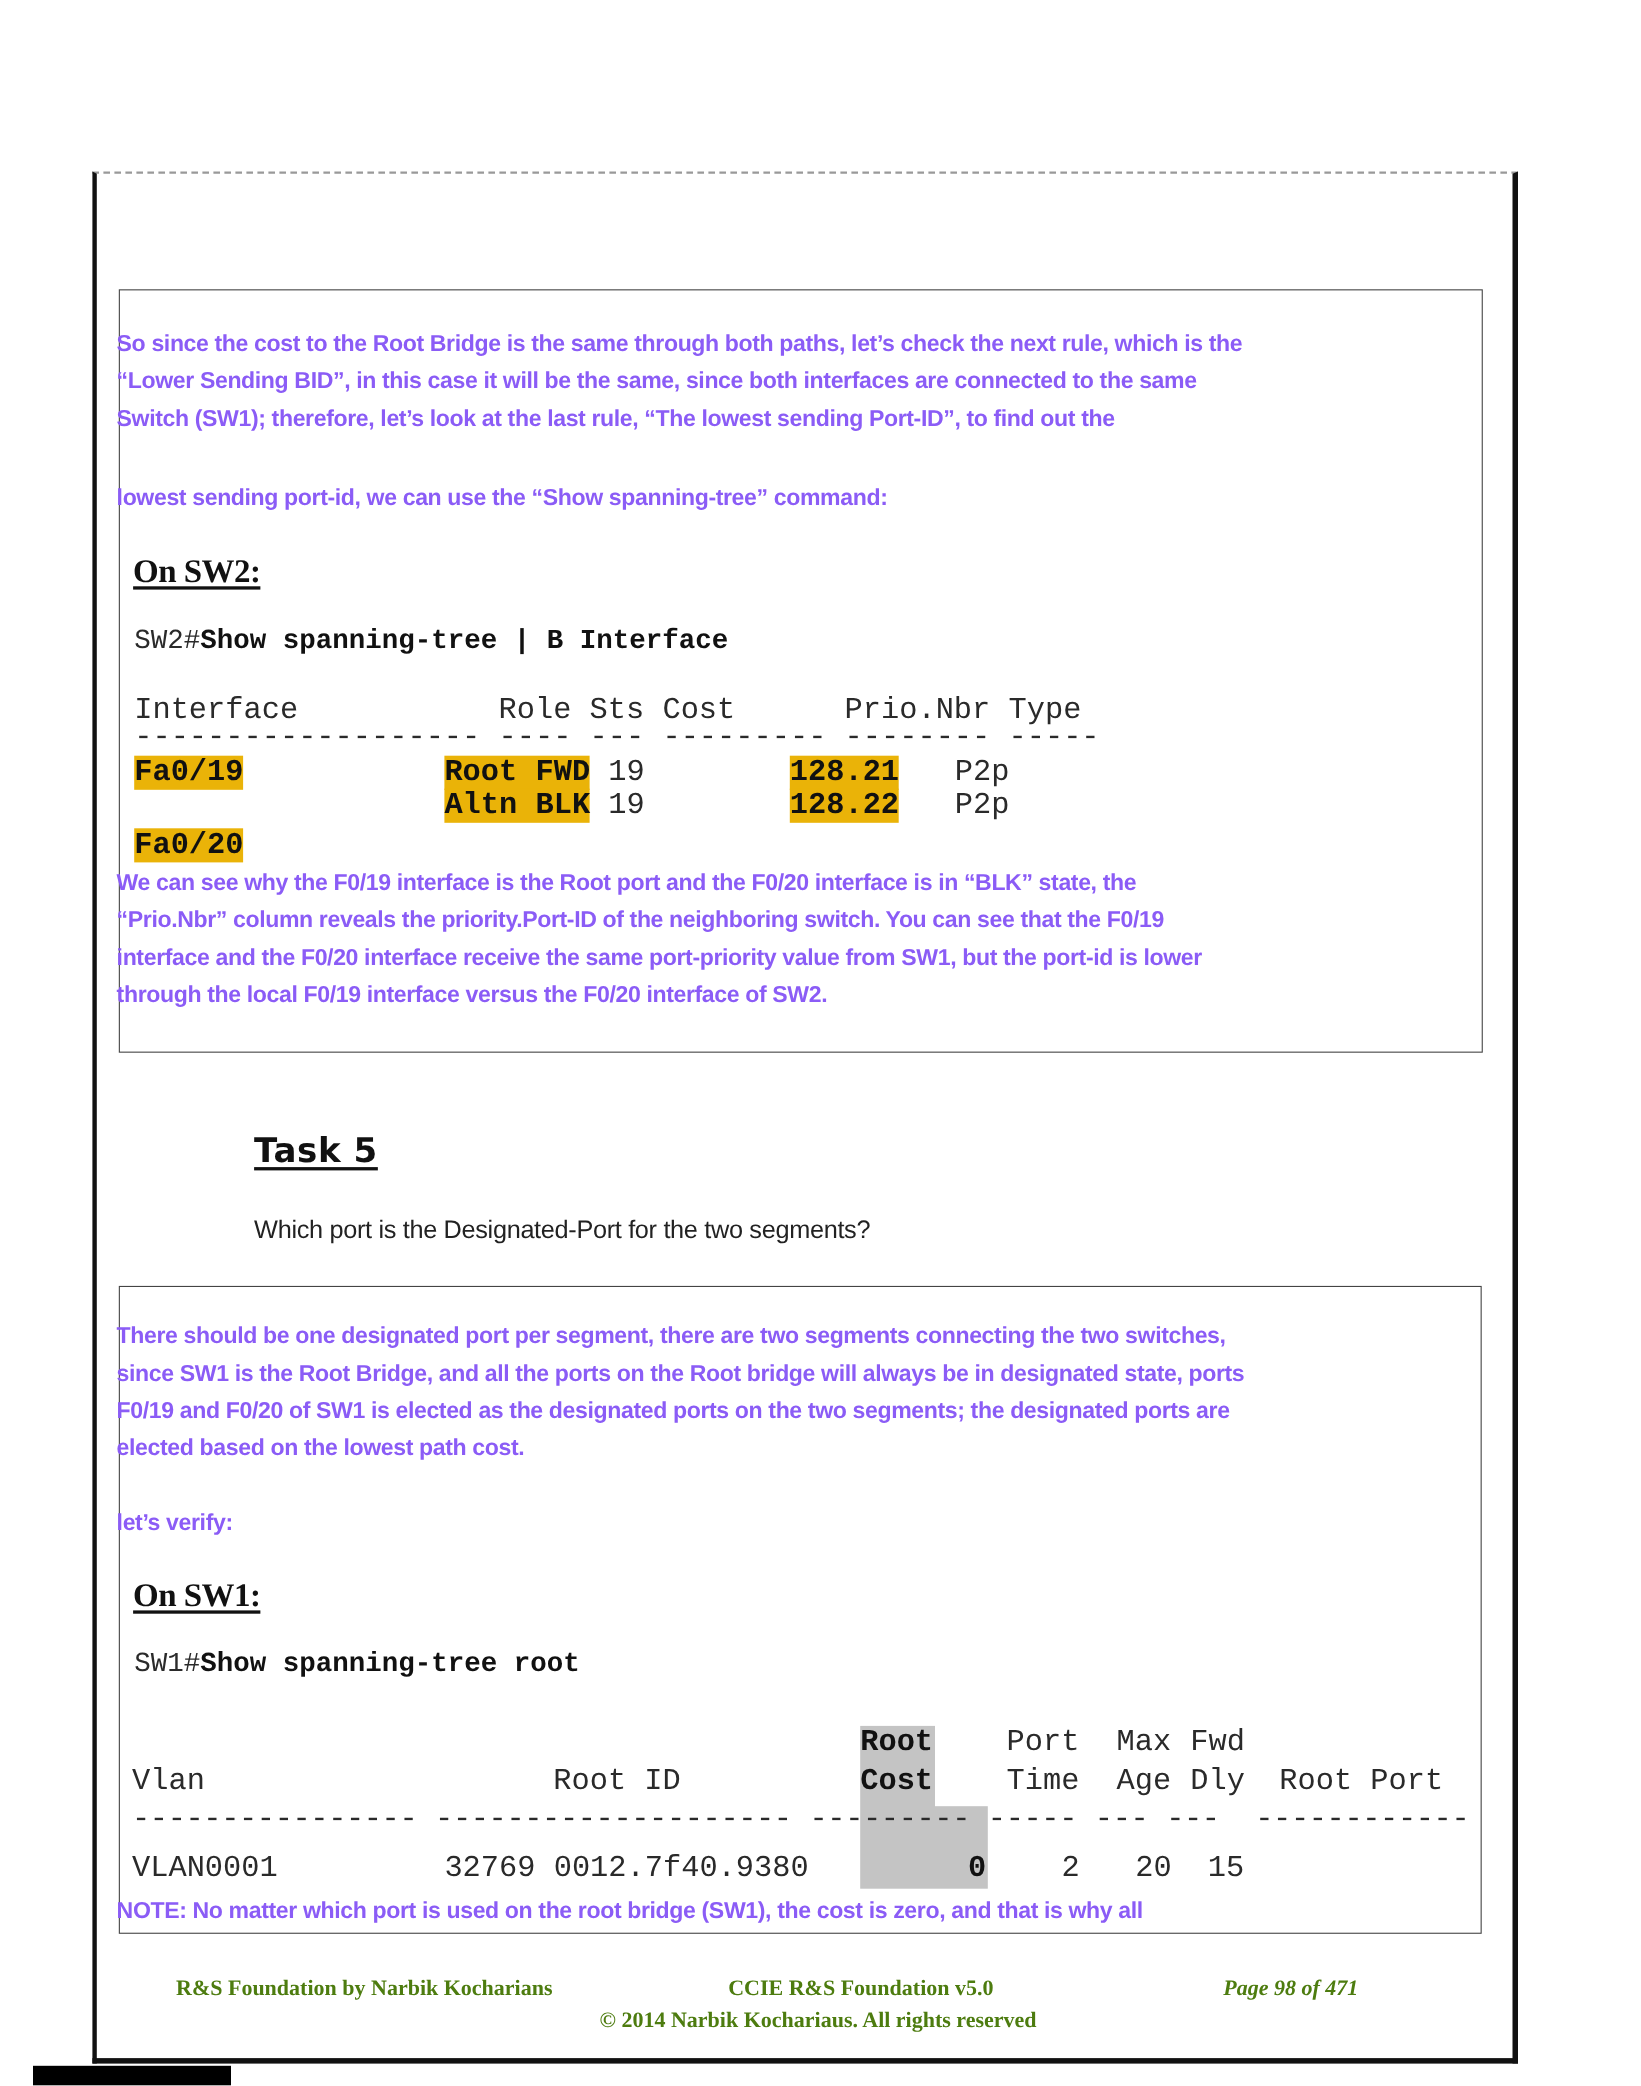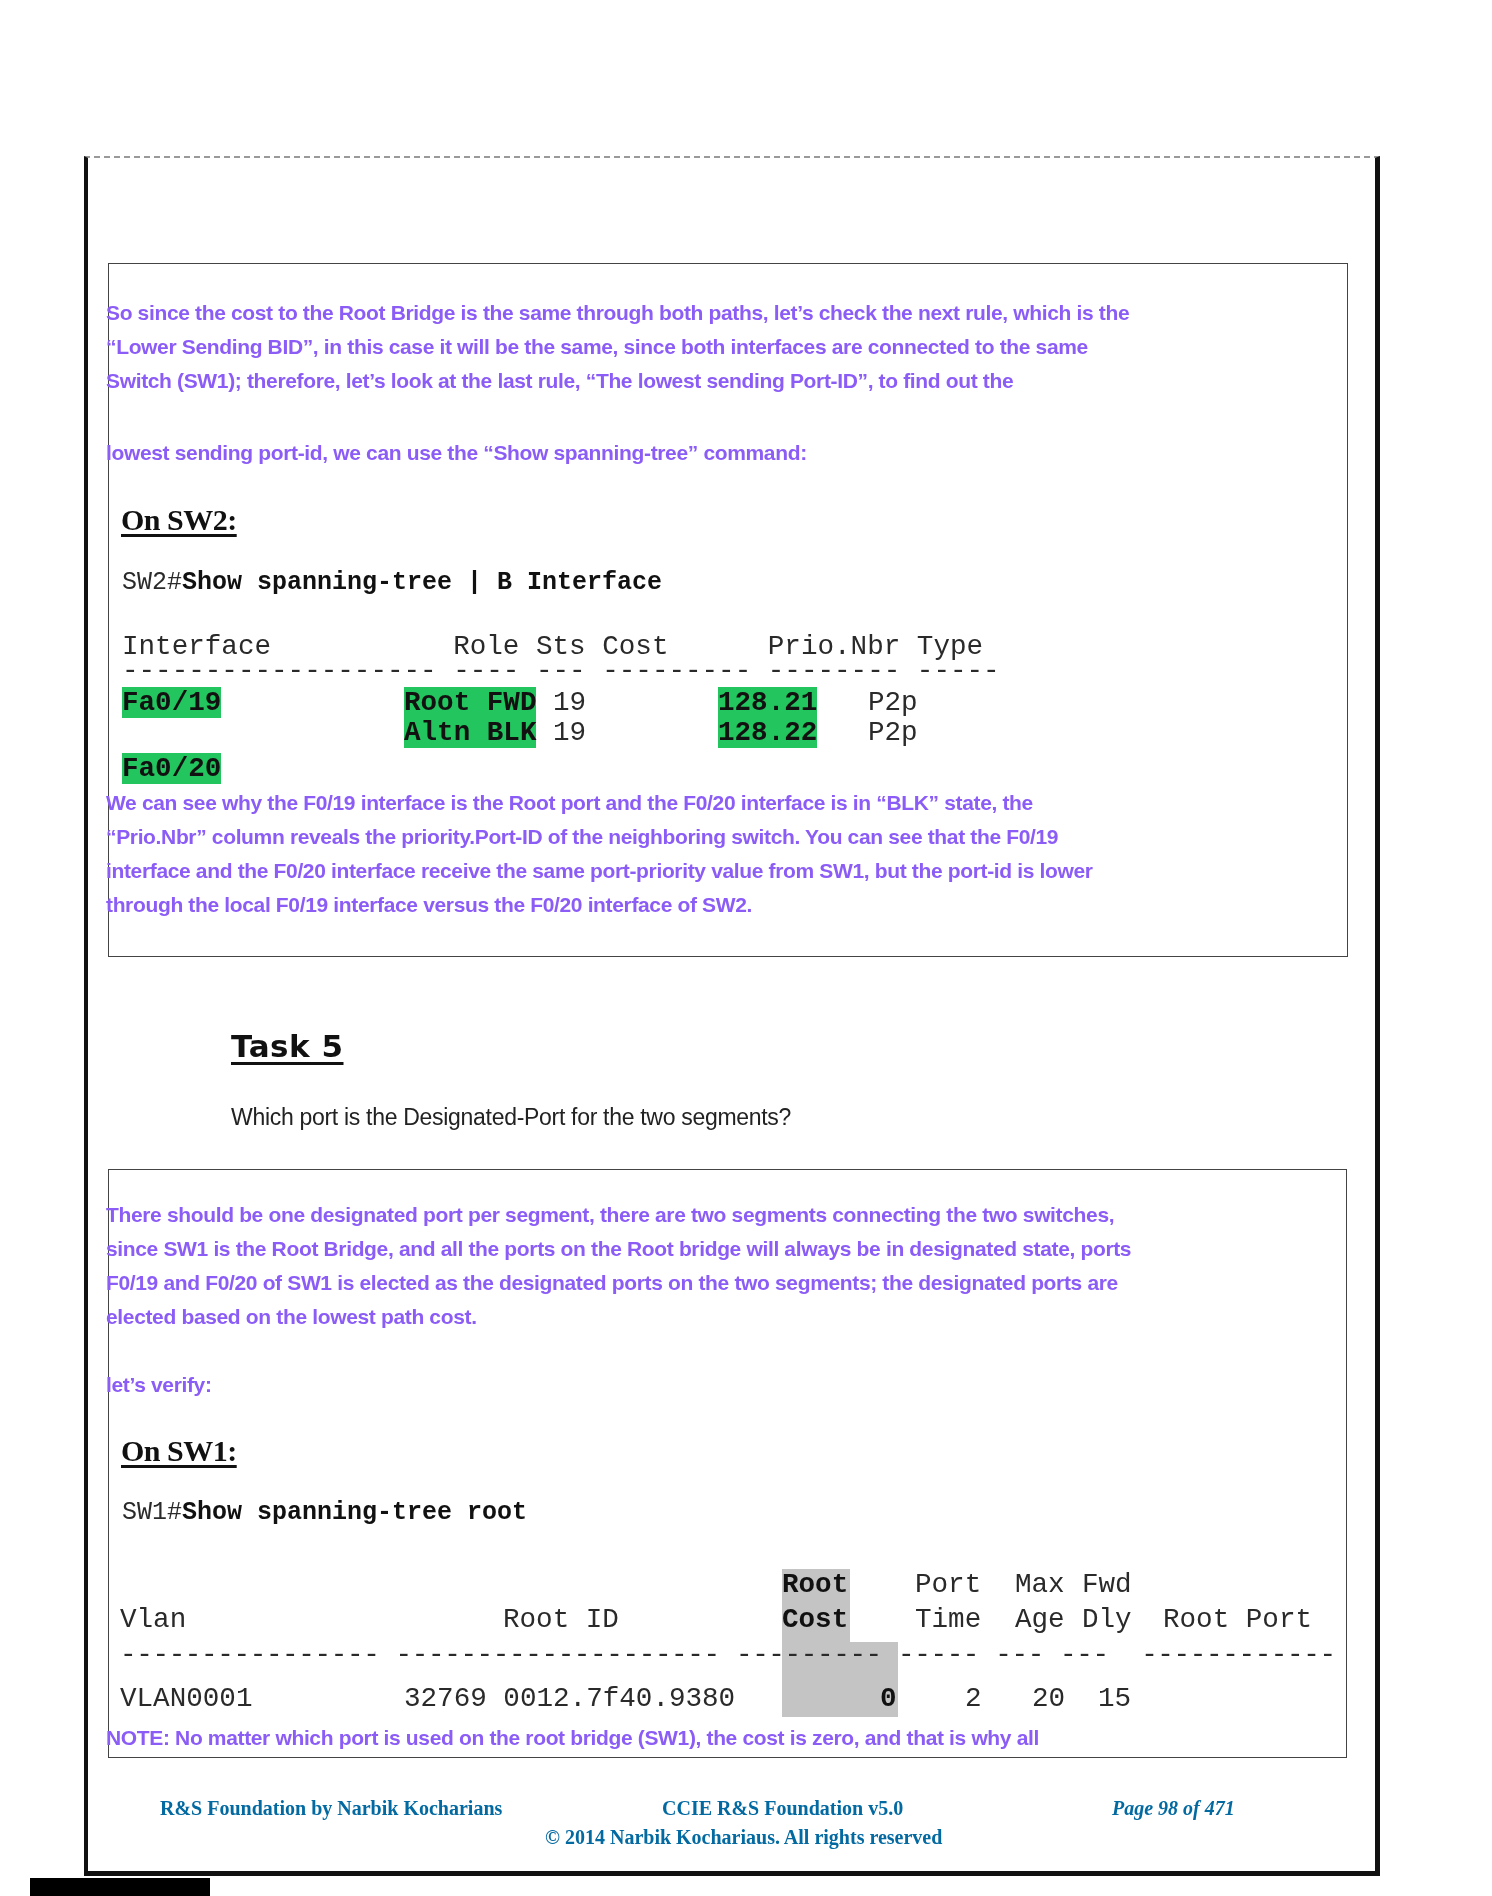--- a/index.html
+++ b/index.html
@@ -8,26 +8,26 @@
            border-left:4px solid #111; border-right:5px solid #111; border-bottom:5px solid #111;
            border-top:2px dashed #999; }
   .box { position:absolute; border:1.5px solid #444; box-sizing:border-box; }
   .para { position:absolute; left:106px; font-family:"Liberation Sans", sans-serif; font-weight:bold;
           font-size:21px; letter-spacing:-0.35px; line-height:34px; color:#8b5cf6; white-space:nowrap; }
   .heading-serif { position:absolute; font-family:"Liberation Serif", serif; font-weight:bold; font-size:30px;
                    text-decoration:underline; text-underline-offset:4px; color:#111; letter-spacing:-0.5px; }
   .mono { position:absolute; font-family:"Liberation Mono", monospace; font-size:27.6px; line-height:30px;
           white-space:pre; color:#2a2a2a; }
   .mono b { font-weight:bold; color:#111; }
-  .hl { background:#22c55e; }
+  .hl { background:#eab308; }
   .task { position:absolute; left:231px; top:1028px; font-family:"DejaVu Sans", sans-serif; font-weight:bold;
           font-size:31px; text-decoration:underline; text-underline-offset:5px; color:#111; letter-spacing:0.5px; }
   .question { position:absolute; left:231px; top:1104px; font-family:"Liberation Sans", sans-serif;
               font-size:23px; color:#222; letter-spacing:-0.3px; }
-  .footer { position:absolute; font-family:"Liberation Serif", serif; font-weight:bold; font-size:20px; color:#0369a1; white-space:nowrap; }
+  .footer { position:absolute; font-family:"Liberation Serif", serif; font-weight:bold; font-size:20px; color:#4d7c0f; white-space:nowrap; }
   .footer.ital { font-style:italic; }
   .black-block { position:absolute; left:30px; top:1878px; width:180px; height:18px; background:#000; }
   .rc-hl1 { position:absolute; left:782px; top:1569px; width:68px; height:148px; background:#c4c4c4; }
   .rc-hl2 { position:absolute; left:850px; top:1642px; width:48px; height:75px; background:#c4c4c4; }
 </style>
 </head>
 <body>
 
 <div class="outer"></div>
 

